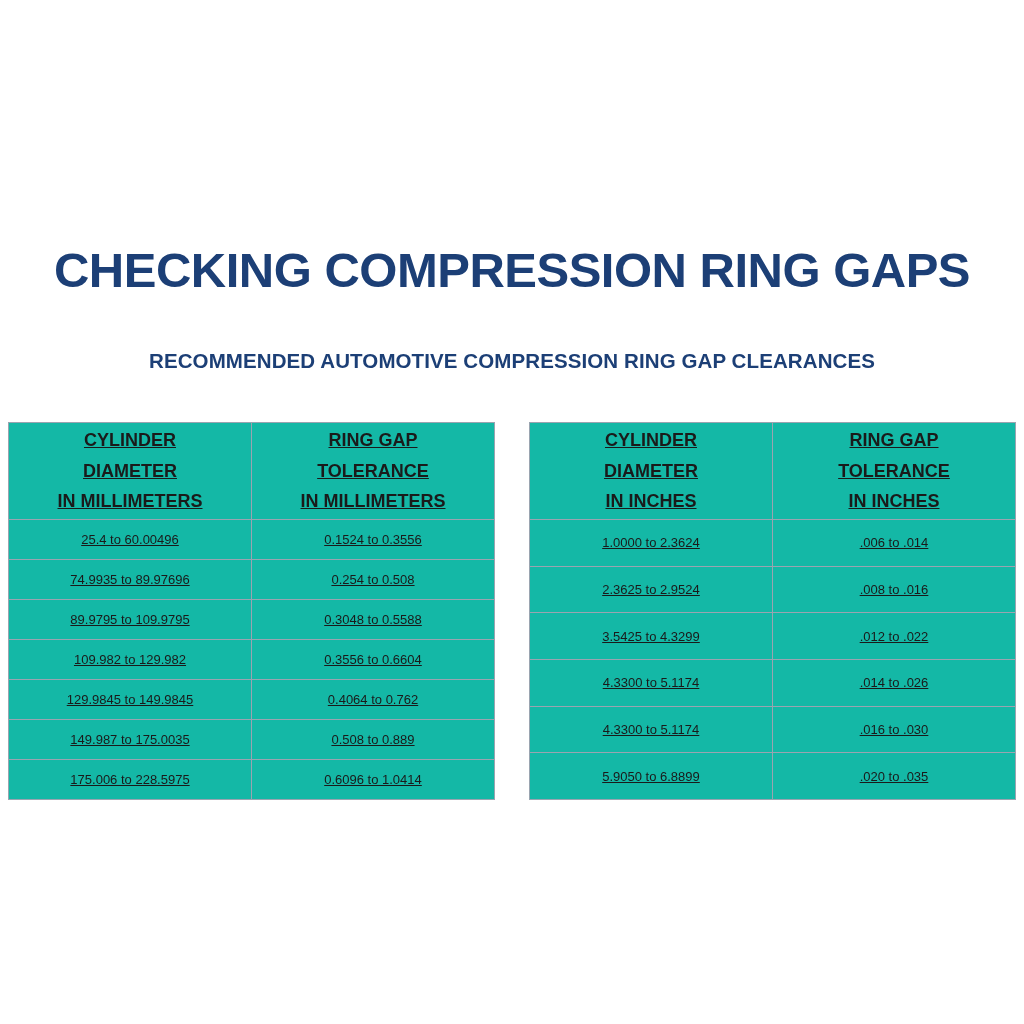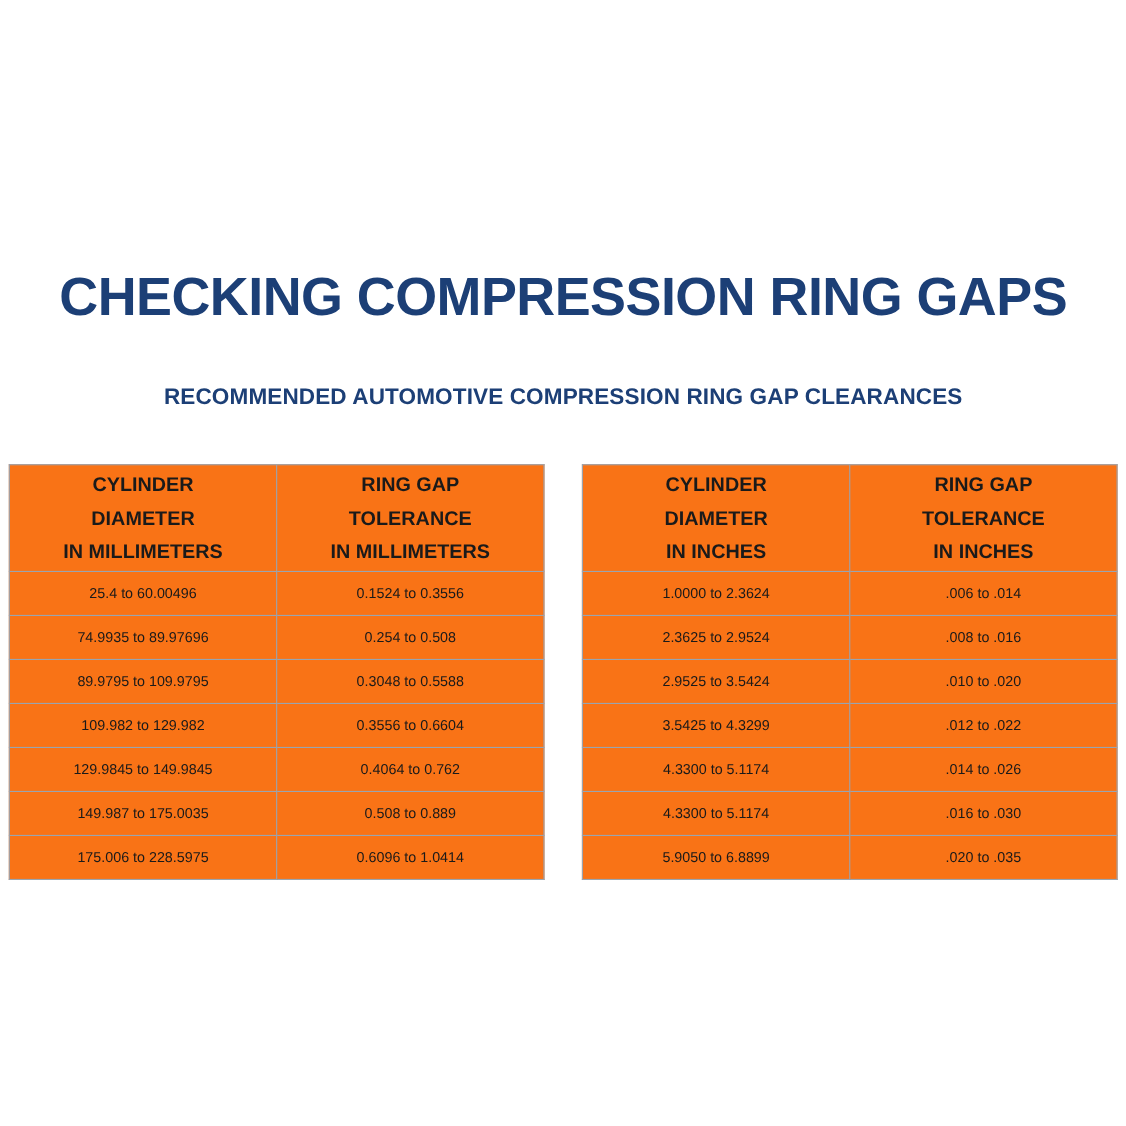--- a/index.html
+++ b/index.html
@@ -52,21 +52,22 @@
     width: 1024px;
     display: flex;
     justify-content: space-between;
     padding: 0 8px;
     box-sizing: border-box;
   }
   table.gap-table {
     border-collapse: collapse;
     table-layout: fixed;
     color: #1a1a1a;
-    background: #f97316;
+    background: #14b8a6;
+    text-decoration: underline;
   }
   table.gap-table.metric { width: 487px; }
   table.gap-table.imperial { width: 487px; }
   table.gap-table th,
   table.gap-table td {
     border: 1px solid #9aa4b0;
     text-align: center;
     font-size: 13px;
     color: #1a1a1a;
     padding: 0;
@@ -170,24 +171,20 @@
       <tbody>
         <tr>
           <td>1.0000 to 2.3624</td>
           <td>.006 to .014</td>
         </tr>
         <tr>
           <td>2.3625 to 2.9524</td>
           <td>.008 to .016</td>
         </tr>
         <tr>
-          <td>2.9525 to 3.5424</td>
-          <td>.010 to .020</td>
-        </tr>
-        <tr>
           <td>3.5425 to 4.3299</td>
           <td>.012 to .022</td>
         </tr>
         <tr>
           <td>4.3300 to 5.1174</td>
           <td>.014 to .026</td>
         </tr>
         <tr>
           <td>4.3300 to 5.1174</td>
           <td>.016 to .030</td>

